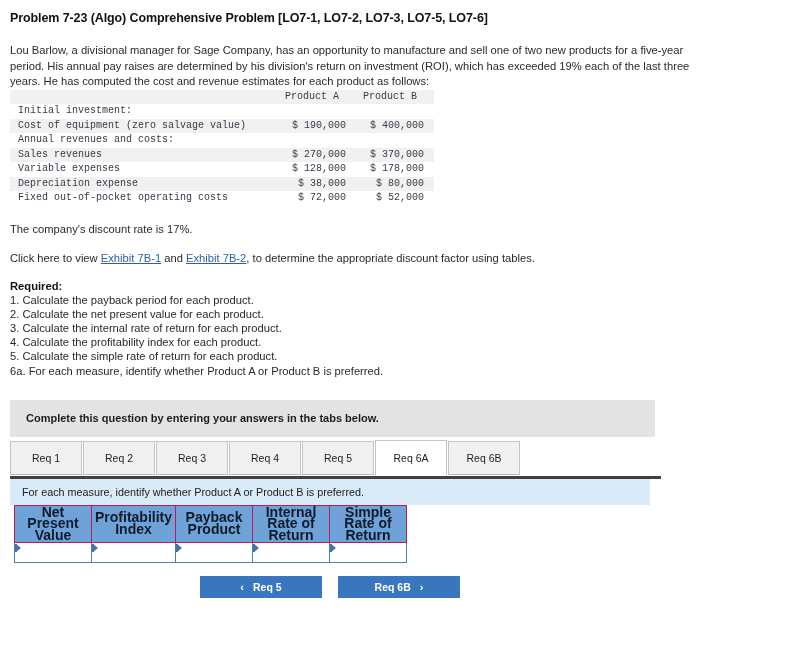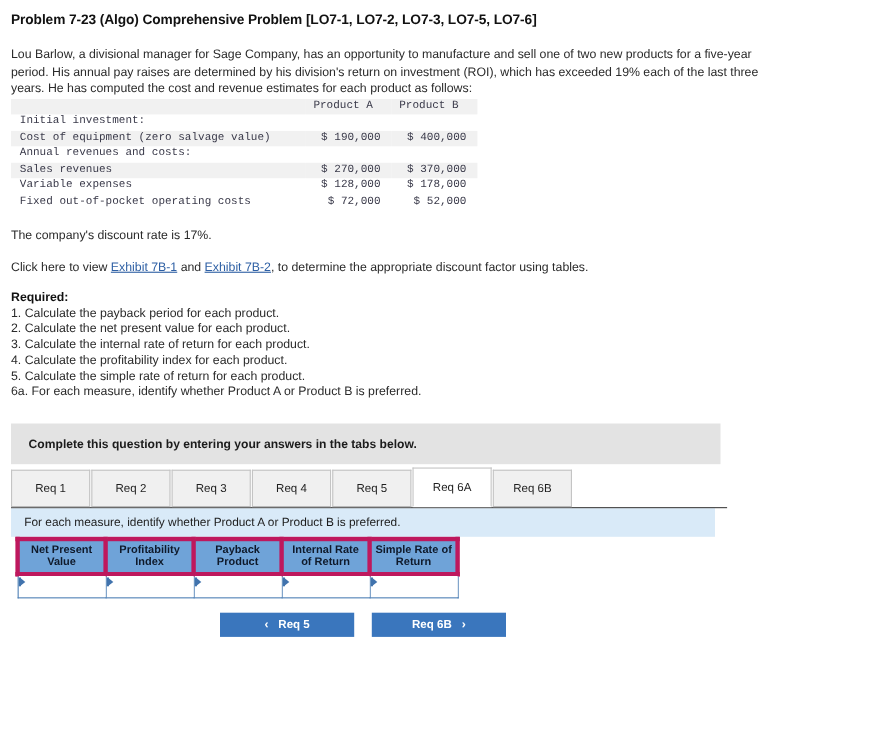--- a/index.html
+++ b/index.html
@@ -104,23 +104,23 @@
     font-size: 11px;
     font-weight: bold;
     color: #1c1c1c;
     margin-bottom: 3px;
   }
 
   
   .tabs-wrap { position: relative; width: 651px; }
   .tab-strip {
     display: flex;
-    align-items: flex-end;
+    align-items: center;
     height: 36px;
-    border-bottom: 1px solid #404040;
+    border-bottom: 3px solid #404040;
     box-sizing: content-box;
   }
   .tab {
     width: 72px;
     height: 34px;
     box-sizing: border-box;
     background: #f0f0f0;
     border: 1px solid #c4c4c4;
     border-bottom: 1px solid #b9b9b9;
     margin-right: 1px;
@@ -153,23 +153,23 @@
     margin-top: 0px;
   }
 
   
   .answer-table {
     border-collapse: collapse;
     margin-left: 4px;
   }
   .answer-table th {
     background: #6fa3d8;
-    border: 4px solid #be185d;
+    border: 1px solid #be185d;
     color: #0f1a2b;
-    font-size: 10px;
+    font-size: 14px;
     font-weight: bold;
     line-height: 11.5px;
     width: 70px;
     height: 26px;
     padding: 1px 3px;
     text-align: center;
     vertical-align: middle;
   }
   .answer-table td.answer-cell {
     border: 1px solid #4e7fb5;
@@ -257,20 +257,25 @@
       </tr>
       <tr class="alt">
         <td class="lbl indent">Sales revenues</td>
         <td class="num">$ 270,000</td>
         <td class="num">$ 370,000</td>
       </tr>
       <tr>
         <td class="lbl indent">Variable expenses</td>
         <td class="num">$ 128,000</td>
         <td class="num">$ 178,000</td>
+      </tr>
+      <tr class="alt">
+        <td class="lbl indent">Depreciation expense</td>
+        <td class="num">$ 38,000</td>
+        <td class="num">$ 80,000</td>
       </tr>
       <tr>
         <td class="lbl indent">Fixed out-of-pocket operating costs</td>
         <td class="num">$ 72,000</td>
         <td class="num">$ 52,000</td>
       </tr>
     </tbody>
   </table>
 
   <div class="para">The company's discount rate is 17%.</div>

